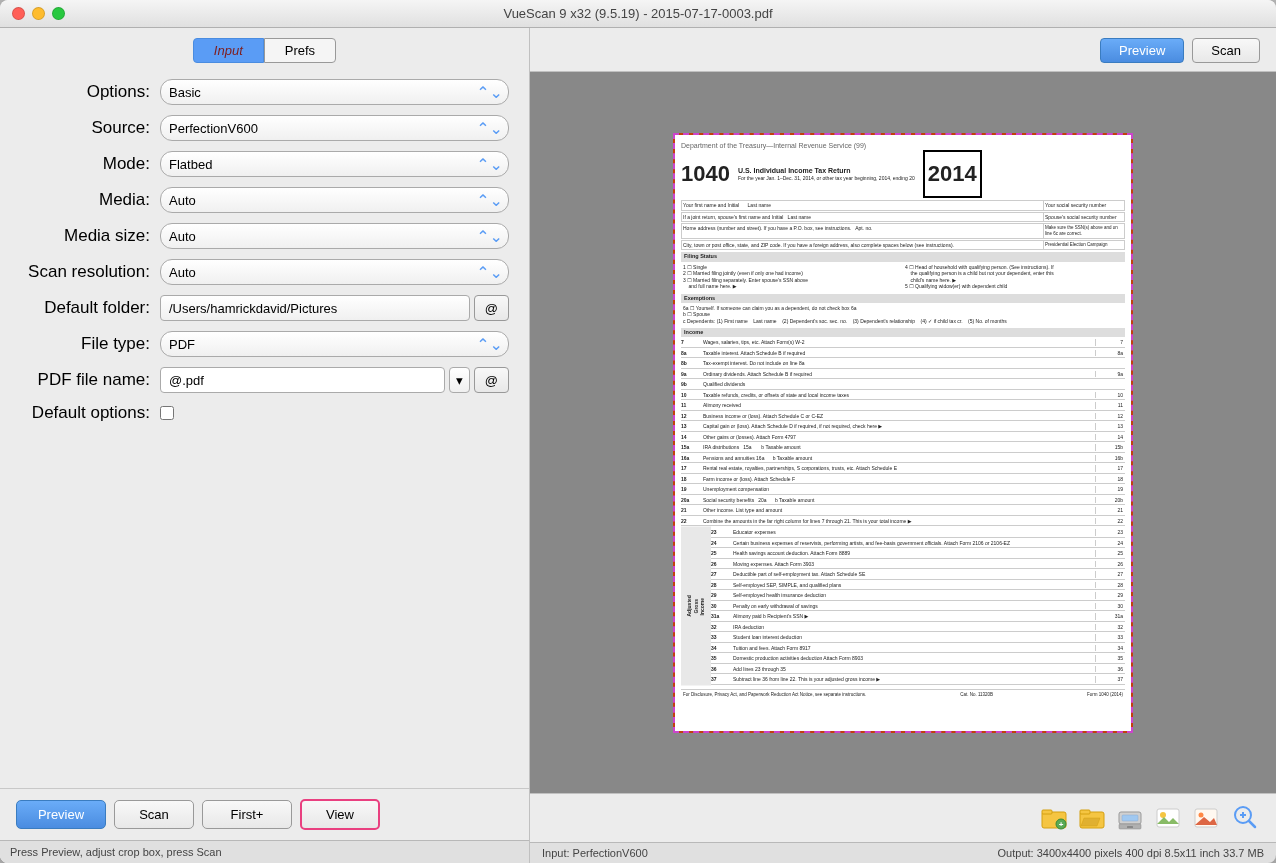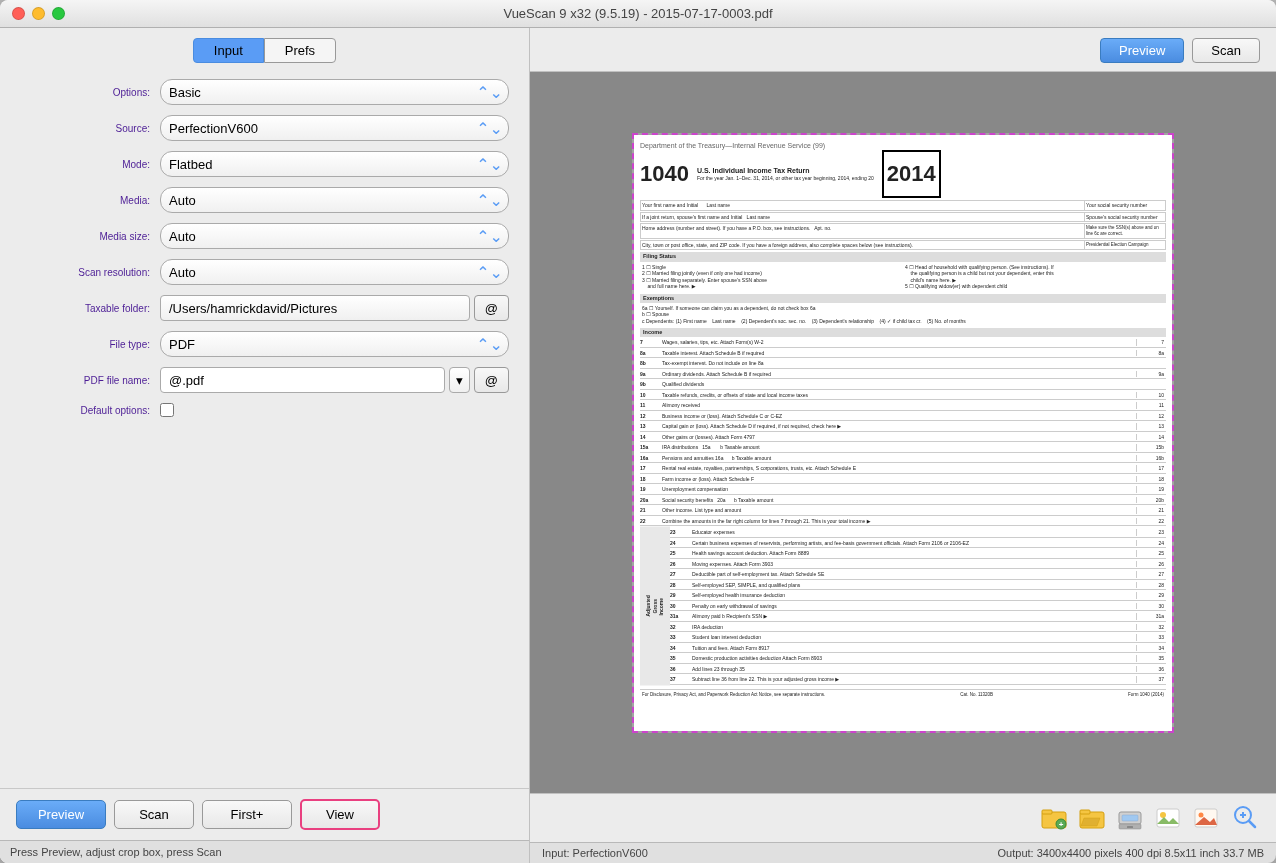--- a/index.html
+++ b/index.html
@@ -89,43 +89,44 @@
       font-size: 13px;
       border: 1px solid #999;
       background: #f5f5f5;
       cursor: pointer;
       outline: none;
     }
     .tab-btn:first-child { border-radius: 4px 0 0 4px; }
     .tab-btn:last-child { border-radius: 0 4px 4px 0; }
     .tab-btn.active {
       background: #5a9cf5;
-      color: #000000;
+      color: #7f1d1d;
       border-color: #4a8ce0;
+      font-style: italic;
     }
 
     
     .form-area {
       flex: 1;
       padding: 8px 20px;
       overflow-y: auto;
     }
 
     .form-row {
       display: flex;
       align-items: center;
       margin-bottom: 10px;
     }
 
     .form-label {
       width: 140px;
       text-align: right;
       padding-right: 10px;
-      color: #4c1d95;
-      font-size: 10px;
+      color: #000000;
+      font-size: 17px;
       flex-shrink: 0;
     }
 
     .form-control {
       flex: 1;
       display: flex;
       align-items: center;
     }
 
     .select-wrapper {
@@ -316,23 +317,23 @@
       flex: 1;
       display: flex;
       align-items: center;
       justify-content: center;
       background: #888;
       padding: 10px;
       overflow: hidden;
     }
 
     .document-preview {
-      background: #a3a3a3;
+      background: #c2410c;
       border: 2px dashed #cc44cc;
-      width: 542px;
+      width: 460px;
       height: 600px;
       overflow: hidden;
       position: relative;
     }
 
     .doc-inner {
       width: 100%;
       height: 100%;
       background: white;
       padding: 6px;
@@ -545,21 +546,21 @@
             <div class="select-wrapper">
               <select class="select-control">
                 <option>Auto</option>
               </select>
               <span class="select-arrow">⌃⌄</span>
             </div>
           </div>
         </div>
 
         <div class="form-row">
-          <div class="form-label">Taxable folder:</div>
+          <div class="form-label">Default folder:</div>
           <div class="form-control folder-path">
             <select class="folder-select">
               <option>/Users/hamrickdavid/Pictures</option>
             </select>
             <button class="at-btn">@</button>
           </div>
         </div>
 
         <div class="form-row">
           <div class="form-label">File type:</div>

